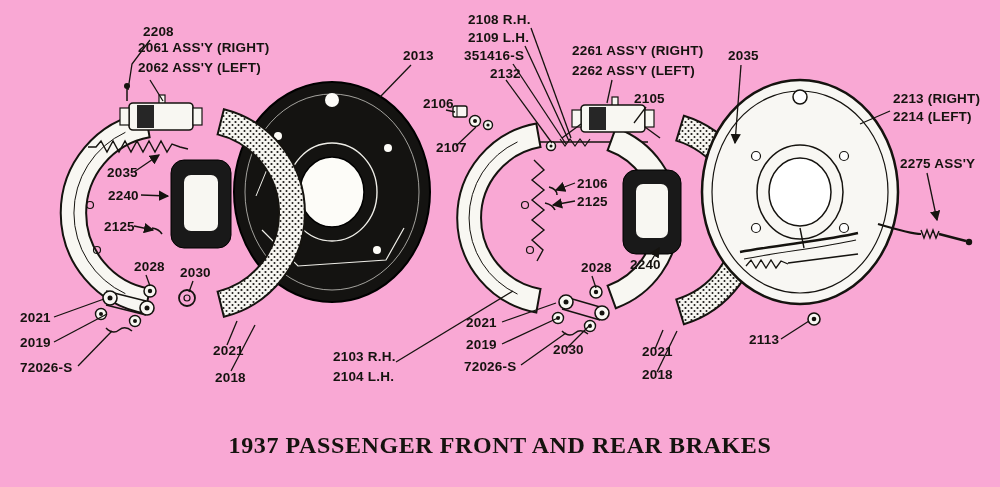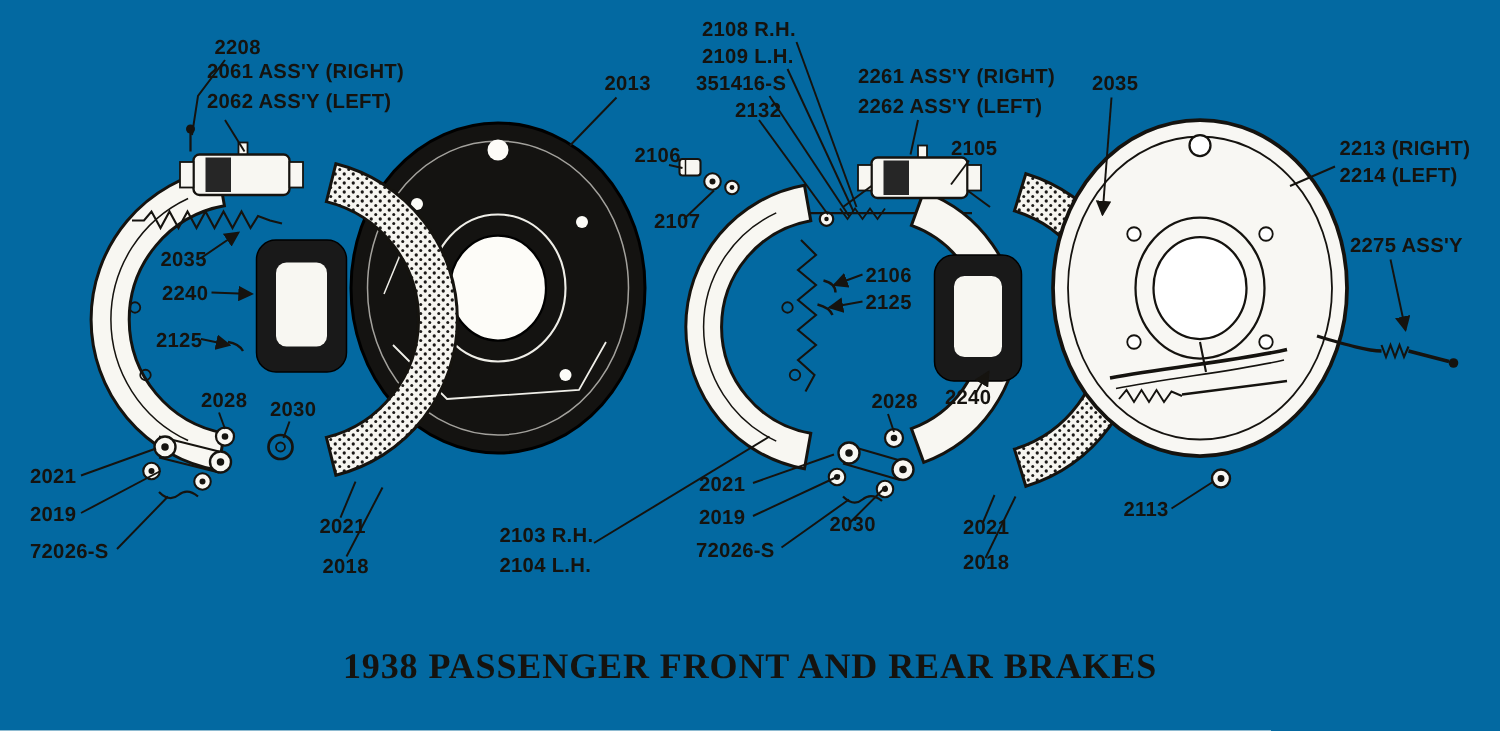--- a/index.html
+++ b/index.html
@@ -1,16 +1,16 @@
 <!DOCTYPE html>
 <html><head>
 <meta charset="utf-8">
 <style>
   html,body{margin:0;padding:0;background:#fdfcf8;}
-  .page{position:relative;width:1000px;height:487px;background:#0369a1;overflow:hidden;
+  .page{position:relative;width:1000px;height:487px;background:#f9a8d4;overflow:hidden;
         font-family:"Liberation Sans",sans-serif;}
   svg{display:block;}
   .lbl{font-family:"Liberation Sans",sans-serif;font-weight:700;font-size:13.5px;
        fill:#15130f;letter-spacing:.2px;}
   .ln{stroke:#15130f;stroke-width:1.3;fill:none;}
   .ink{stroke:#15130f;fill:none;}
   .title{position:absolute;left:0;right:0;top:432px;text-align:center;
          font-family:"Liberation Serif",serif;font-size:24px;font-weight:700;
          color:#15130f;letter-spacing:.6px;}
 </style>
@@ -255,15 +255,15 @@
     <text class="lbl" x="466" y="327">2021</text>
     <text class="lbl" x="466" y="349">2019</text>
     <text class="lbl" x="464" y="371">72026-S</text>
     <text class="lbl" x="553" y="354">2030</text>
     <text class="lbl" x="642" y="356">2021</text>
     <text class="lbl" x="642" y="379">2018</text>
     <text class="lbl" x="749" y="344">2113</text>
   </g>
 </svg>
 
-<div class="title">1938 PASSENGER FRONT AND REAR BRAKES</div>
+<div class="title">1937 PASSENGER FRONT AND REAR BRAKES</div>
 
 </div>
 
 </body></html>

